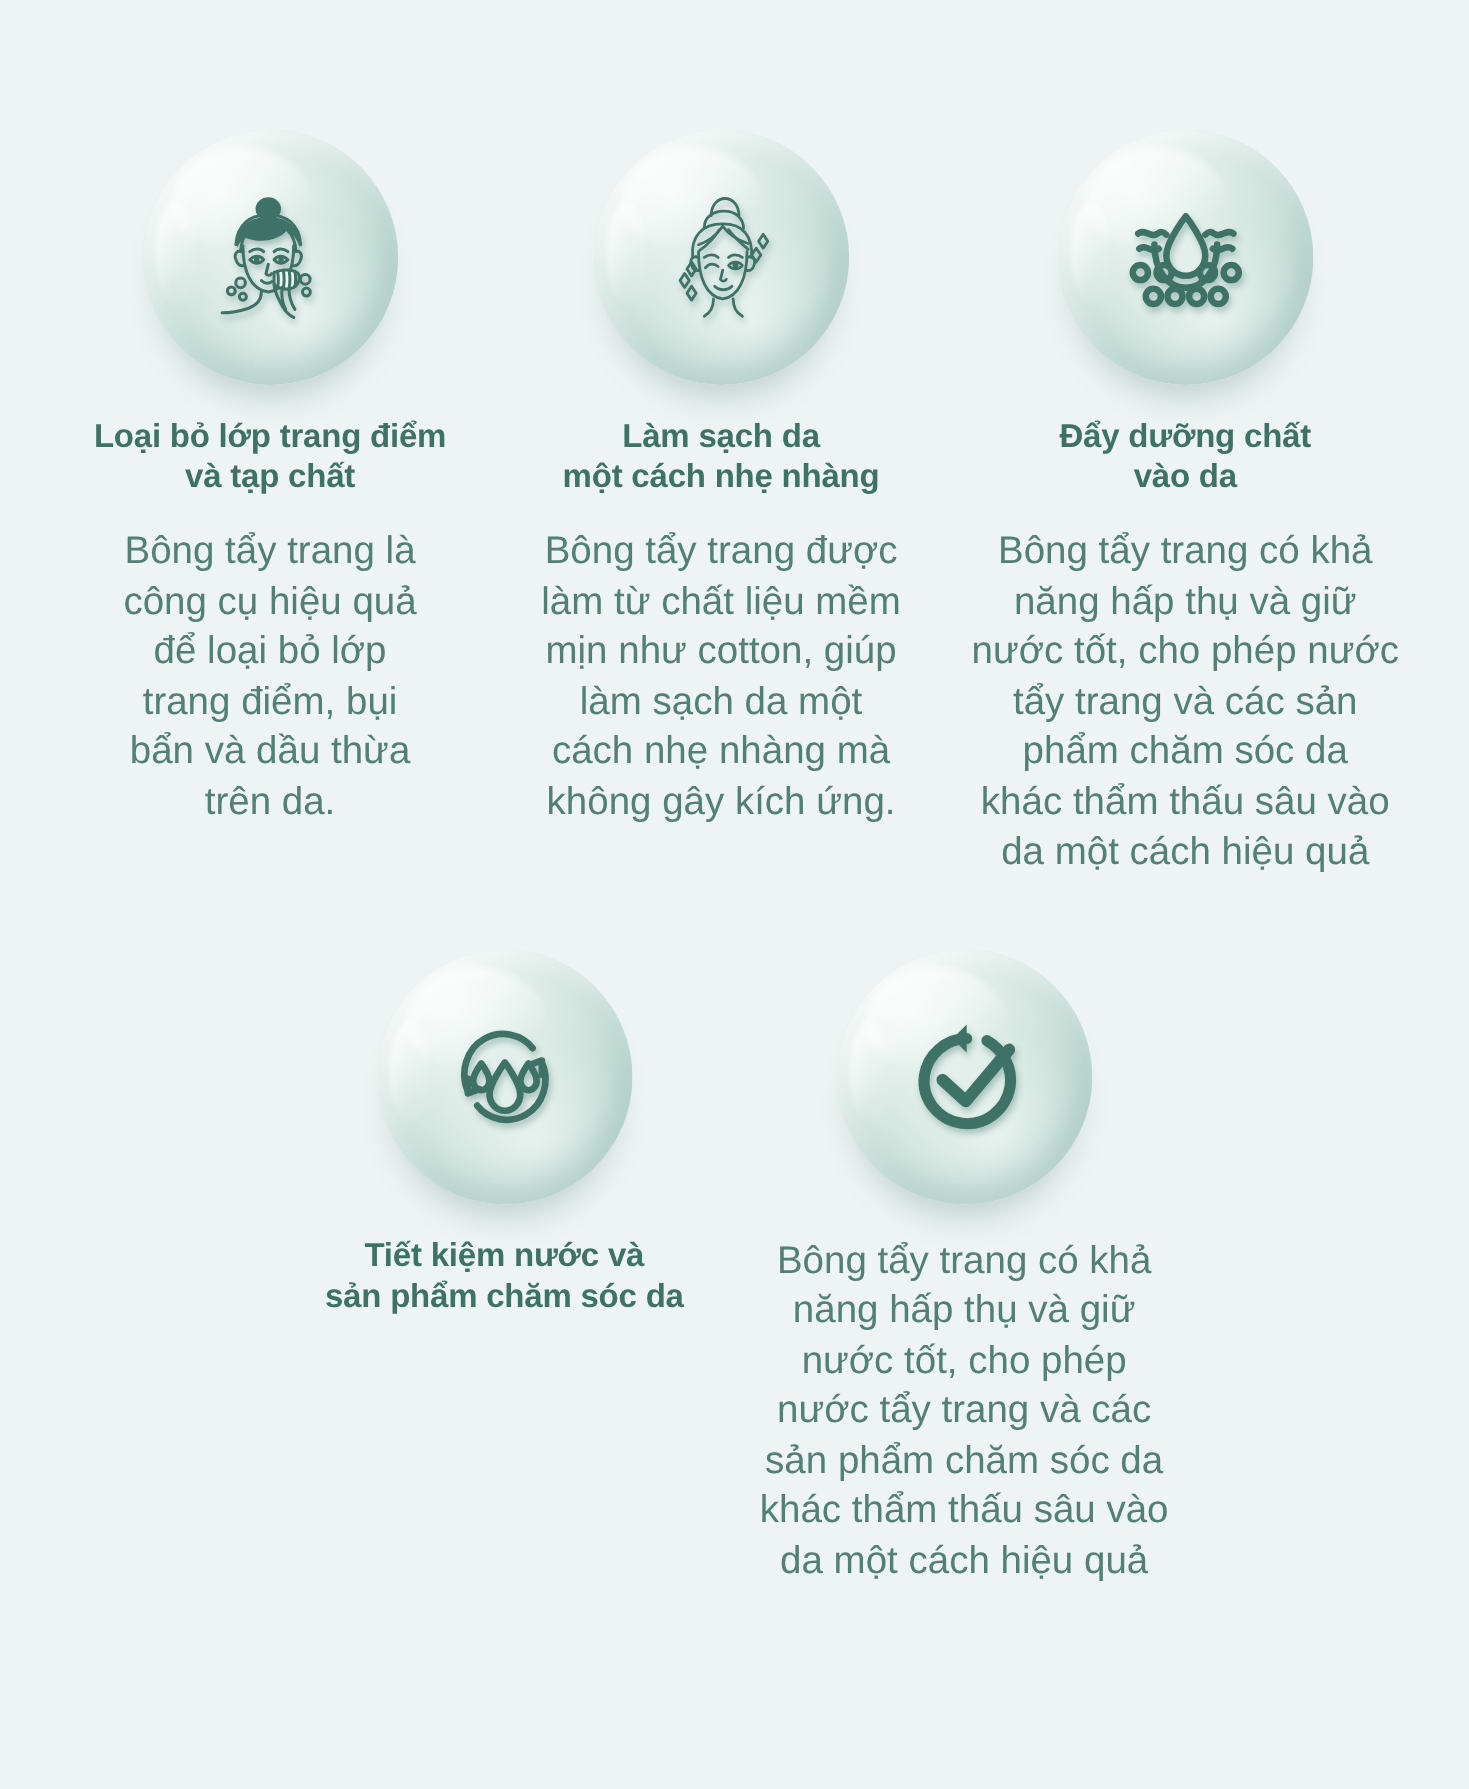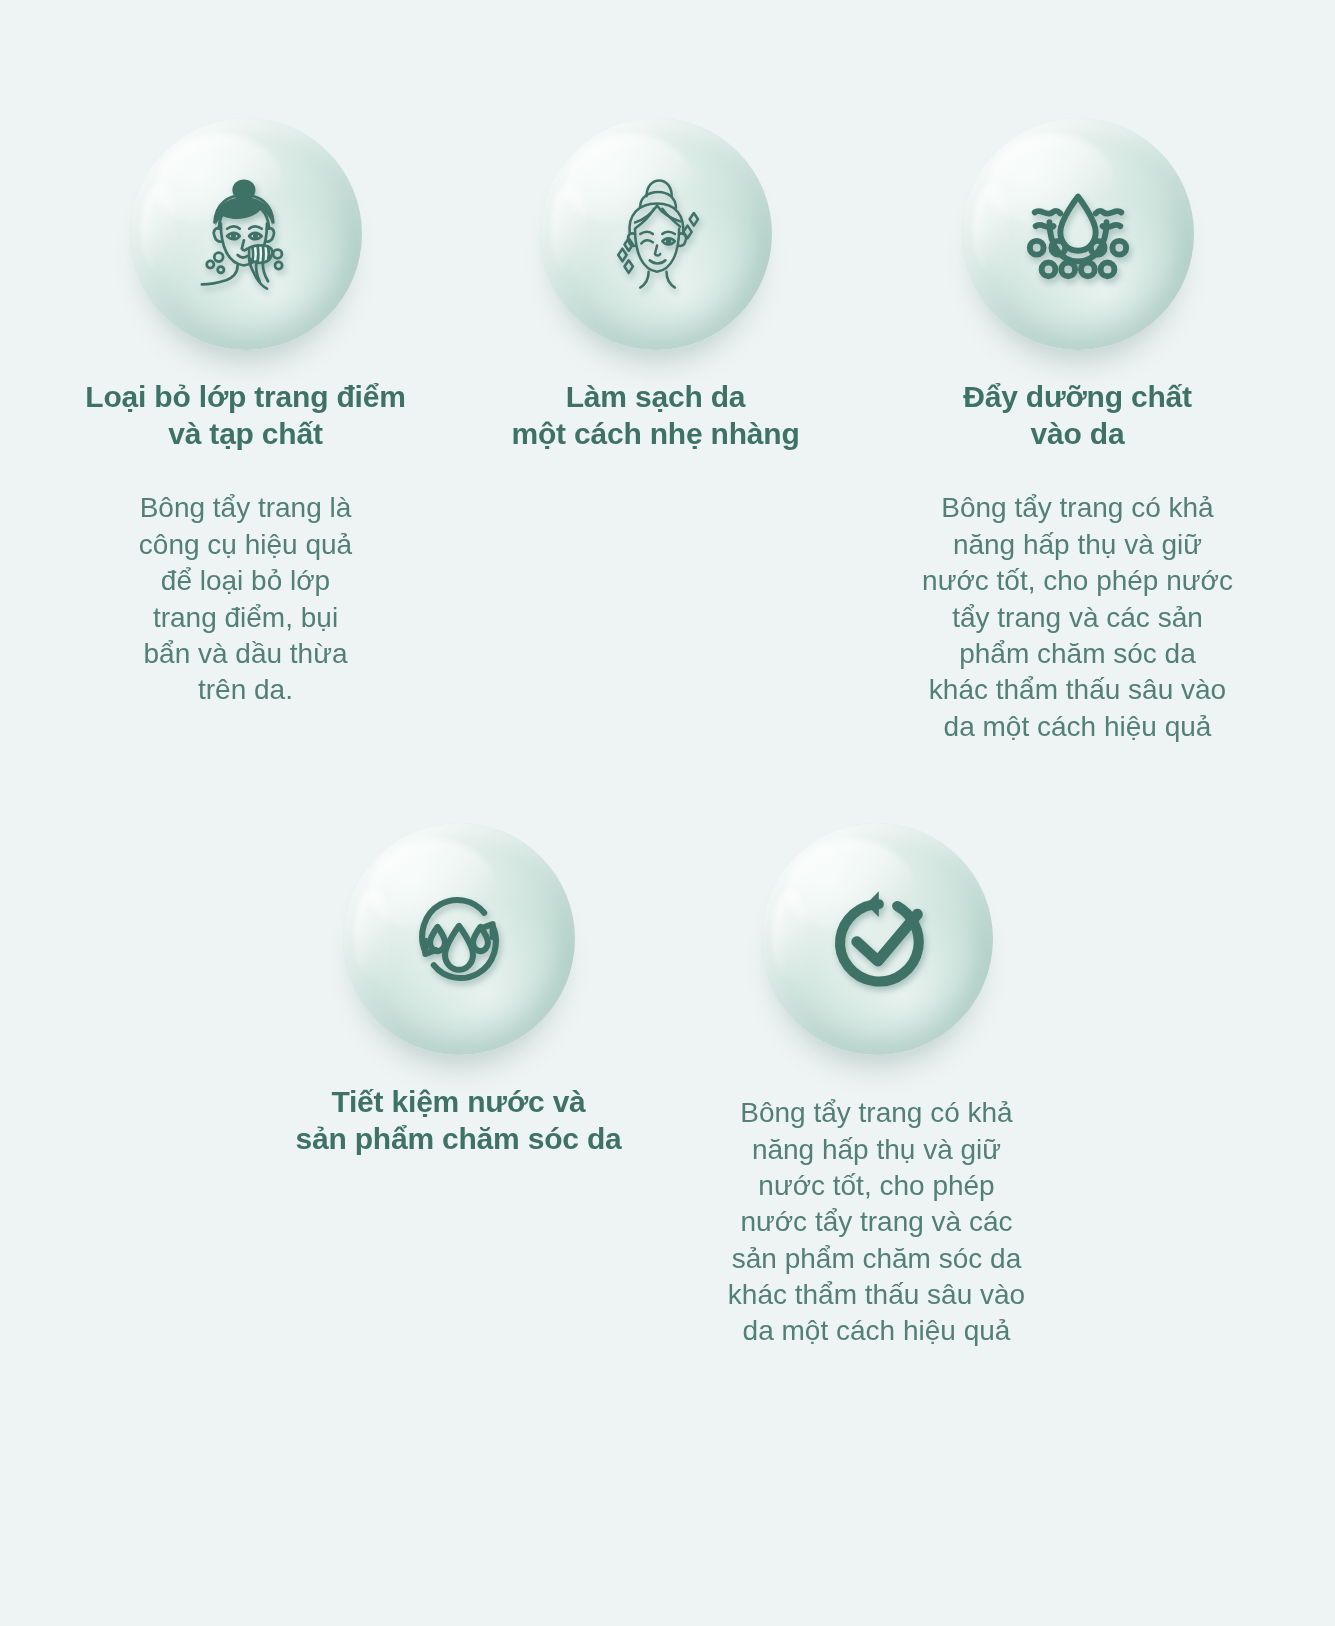--- a/index.html
+++ b/index.html
@@ -108,25 +108,25 @@
   .card-title {
     font-size: 30px;
     font-weight: 700;
     line-height: 1.24;
     letter-spacing: -0.2px;
     color: #3f7266;
     margin: 0 0 26px 0;
     white-space: pre-line;
   }
   .card-body {
-    font-size: 28px;
+    font-size: 35px;
     font-weight: 400;
     line-height: 1.30;
     color: #527f76;
-    margin: 12px;
+    margin: 0;
     white-space: pre-line;
   }
 </style>
 </head>
 <body>
 
 <div class="board">
 
   <div class="row row-top">
 
@@ -230,20 +230,26 @@
             <path d="M30 70 L34 64 L38 70 L34 76 Z"></path>
             <path d="M24 80 L28 74 L32 80 L28 86 Z"></path>
             <path d="M30 91 L34 85 L38 91 L34 97 Z"></path>
             <path d="M92 46 L96 40 L100 46 L96 52 Z"></path>
             <path d="M86 58 L90 52 L94 58 L90 64 Z"></path>
           </svg>
         </div>
       </div>
       <h3 class="card-title">Làm sạch da
 một cách nhẹ nhàng</h3>
+      <p class="card-body">Bông tẩy trang được
+làm từ chất liệu mềm
+mịn như cotton, giúp
+làm sạch da một
+cách nhẹ nhàng mà
+không gây kích ứng.</p>
     </div>
 
     <div class="card wide">
       <div class="sphere-wrap">
         <div class="sphere"></div>
         <div class="sphere-icon">
           <svg width="118" height="118" viewBox="0 0 120 120" fill="none" stroke="#3f7266" stroke-width="6" stroke-linecap="round" stroke-linejoin="round">
 
             <path d="M60 22 C60 22 42 45 42 58 C42 69 50 77 60 77 C70 77 78 69 78 58 C78 45 60 22 60 22 Z"></path>
 

